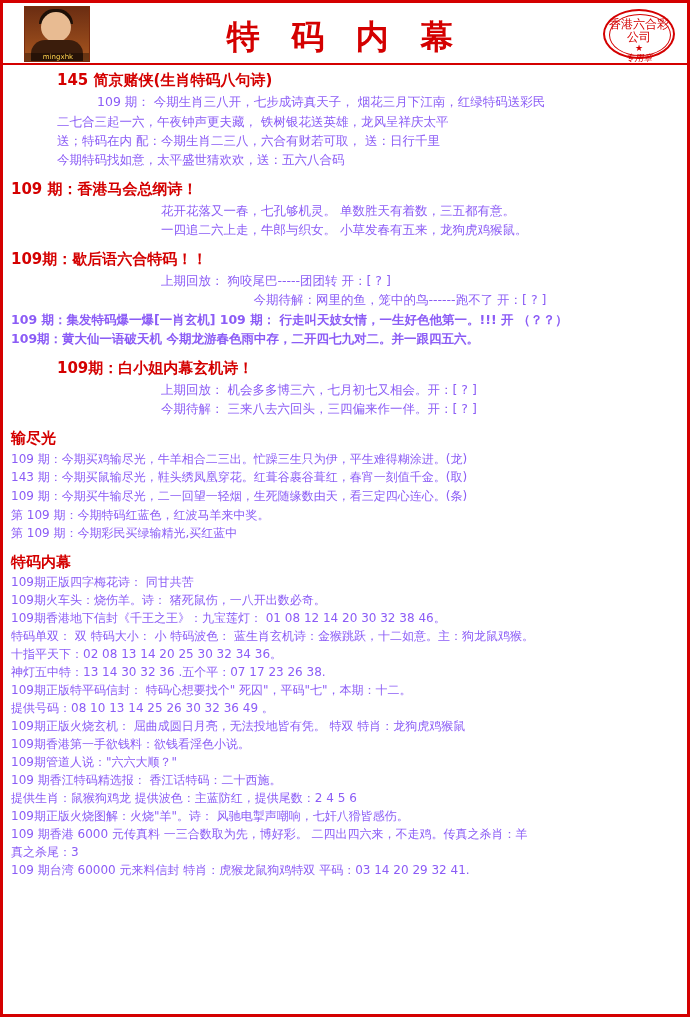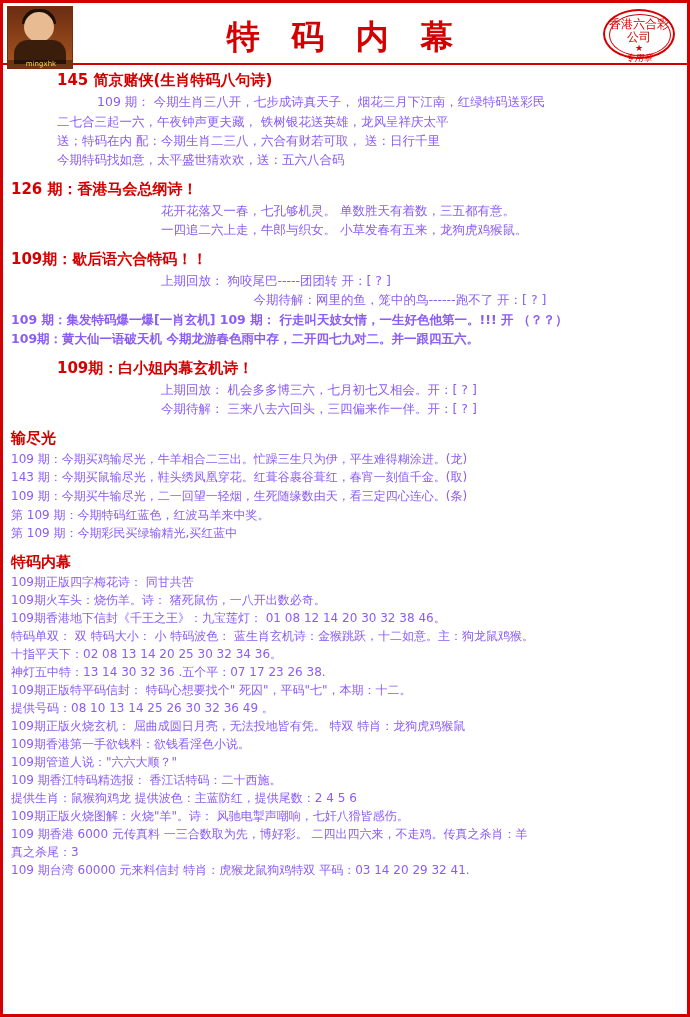--- a/index.html
+++ b/index.html
@@ -21,22 +21,22 @@
     padding: 0;
   }
   
   .header {
     position: relative;
     height: 62px;
     border-bottom: 2px solid #d40000;
   }
   .avatar {
     position: absolute;
-    left: 4px; top: 3px;
-    width: 66px; height: 63px;
+    left: 21px; top: 3px;
+    width: 66px; height: 56px;
     background: linear-gradient(#6b2d12, #a8561f);
     border: 1px solid #7a2b0c;
     overflow: hidden;
   }
   .avatar .face {
     position:absolute; left:16px; top:5px; width:30px; height:30px;
     border-radius:50%; background:#e8bb92;
   }
   .avatar .hair {
     position:absolute; left:14px; top:2px; width:34px; height:15px;
@@ -123,21 +123,21 @@
       <div class="sec-head-lg indent1">145 简京赌侠(生肖特码八句诗)</div>
       <div class="indent2 red line">109 期：  今期生肖三八开，七步成诗真天子，  烟花三月下江南，红绿特码送彩民</div>
       <div class="indent1 red line">二七合三起一六，午夜钟声更夫藏，  铁树银花送英雄，龙风呈祥庆太平</div>
       <div class="indent1 red line">送；特码在内  配：今期生肖二三八，六合有财若可取，  送：日行千里</div>
       <div class="indent1 red line">今期特码找如意，太平盛世猜欢欢，送：五六八合码</div>
     </div>
 
     <div class="sec-gap"></div>
 
     <div class="block">
-      <div class="sec-head-lg">126 期：香港马会总纲诗！</div>
+      <div class="sec-head-lg">109 期：香港马会总纲诗！</div>
       <div class="indent3 red line">花开花落又一春，七孔够机灵。  单数胜天有着数，三五都有意。</div>
       <div class="indent3 red line">一四追二六上走，牛郎与织女。  小草发春有五来，龙狗虎鸡猴鼠。</div>
     </div>
 
     <div class="sec-gap"></div>
 
     <div class="block">
       <div class="sec-head-lg">109期：歇后语六合特码！！</div>
       <div class="indent3 red line">上期回放：  狗咬尾巴-----团团转 开：[ ? ]</div>
       <div class="indent4 c red line">今期待解：网里的鱼，笼中的鸟------跑不了 开：[ ? ]</div>

